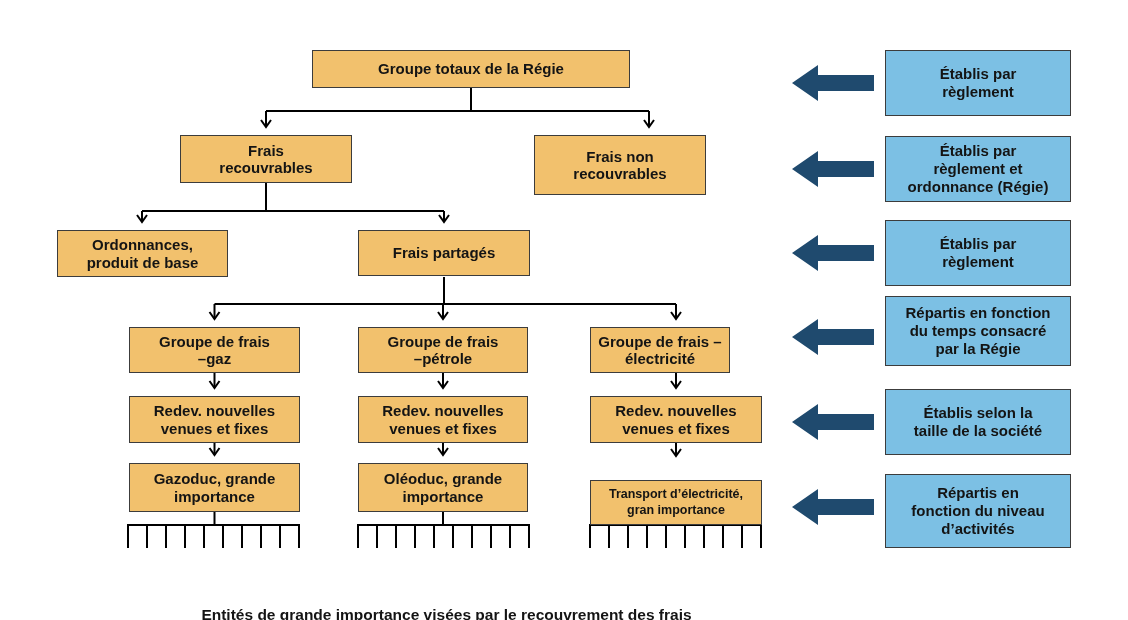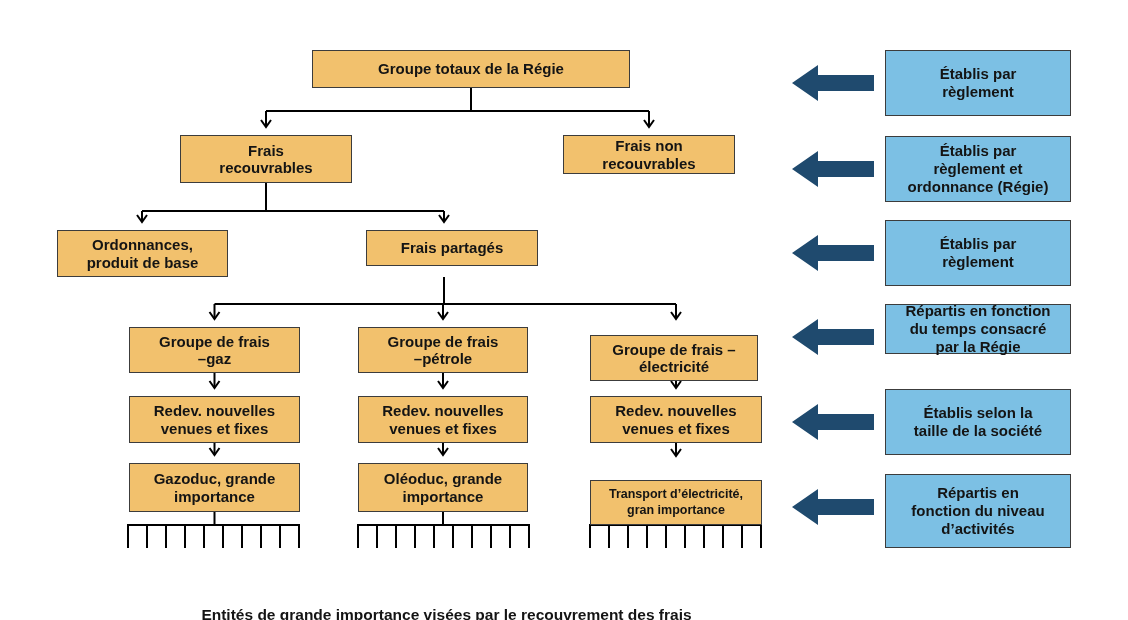--- a/index.html
+++ b/index.html
@@ -113,35 +113,35 @@
         <path d="M742,525 V548"></path>
         <path d="M761,525 V548"></path>
       </g>
   </svg>
 
   <div class="node" style="left:312px;top:50px;width:318px;height:38px">Groupe totaux de la Régie</div>
 
   <div class="node" style="left:180px;top:135px;width:172px;height:48px">Frais
 recouvrables</div>
 
-  <div class="node" style="left:563px;top:135px;width:172px;height:39px">Frais non
+  <div class="node" style="left:534px;top:135px;width:172px;height:60px">Frais non
 recouvrables</div>
 
   <div class="node" style="left:57px;top:230px;width:171px;height:47px">Ordonnances,
 produit de base</div>
 
-  <div class="node" style="left:366px;top:230px;width:172px;height:36px">Frais partagés</div>
+  <div class="node" style="left:358px;top:230px;width:172px;height:46px">Frais partagés</div>
 
   <div class="node" style="left:129px;top:327px;width:171px;height:46px">Groupe de frais
 –gaz</div>
 
   <div class="node" style="left:358px;top:327px;width:170px;height:46px">Groupe de frais
 –pétrole</div>
 
-  <div class="node" style="left:590px;top:335px;width:168px;height:46px">Groupe de frais –
+  <div class="node" style="left:590px;top:327px;width:140px;height:46px">Groupe de frais –
 électricité</div>
 
   <div class="node" style="left:129px;top:396px;width:171px;height:47px">Redev. nouvelles
 venues et fixes</div>
 
   <div class="node" style="left:358px;top:396px;width:170px;height:47px">Redev. nouvelles
 venues et fixes</div>
 
   <div class="node" style="left:590px;top:396px;width:172px;height:47px">Redev. nouvelles
 venues et fixes</div>
@@ -158,21 +158,21 @@
   <div class="ann" style="left:885px;top:50px;width:186px;height:66px">Établis par
 règlement</div>
 
   <div class="ann" style="left:885px;top:136px;width:186px;height:66px">Établis par
 règlement et
 ordonnance (Régie)</div>
 
   <div class="ann" style="left:885px;top:220px;width:186px;height:66px">Établis par
 règlement</div>
 
-  <div class="ann" style="left:885px;top:304px;width:186px;height:50px">Répartis en fonction
+  <div class="ann" style="left:885px;top:296px;width:186px;height:70px">Répartis en fonction
 du temps consacré
 par la Régie</div>
 
   <div class="ann" style="left:885px;top:389px;width:186px;height:66px">Établis selon la
 taille de la société</div>
 
   <div class="ann" style="left:885px;top:474px;width:186px;height:74px">Répartis en
 fonction du niveau
 d’activités</div>
 

